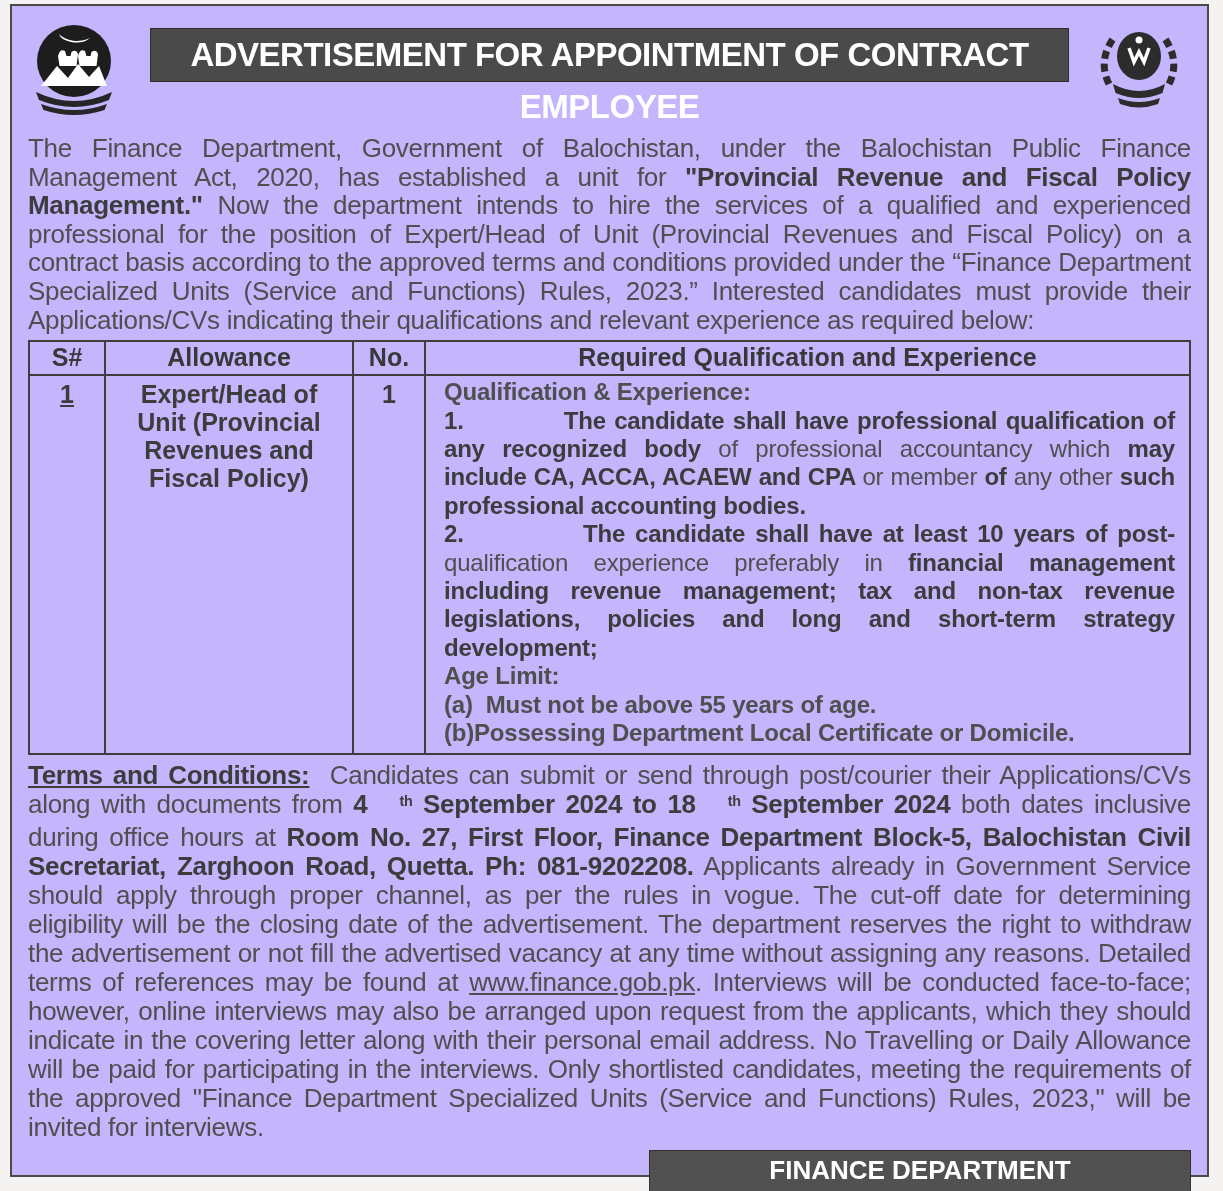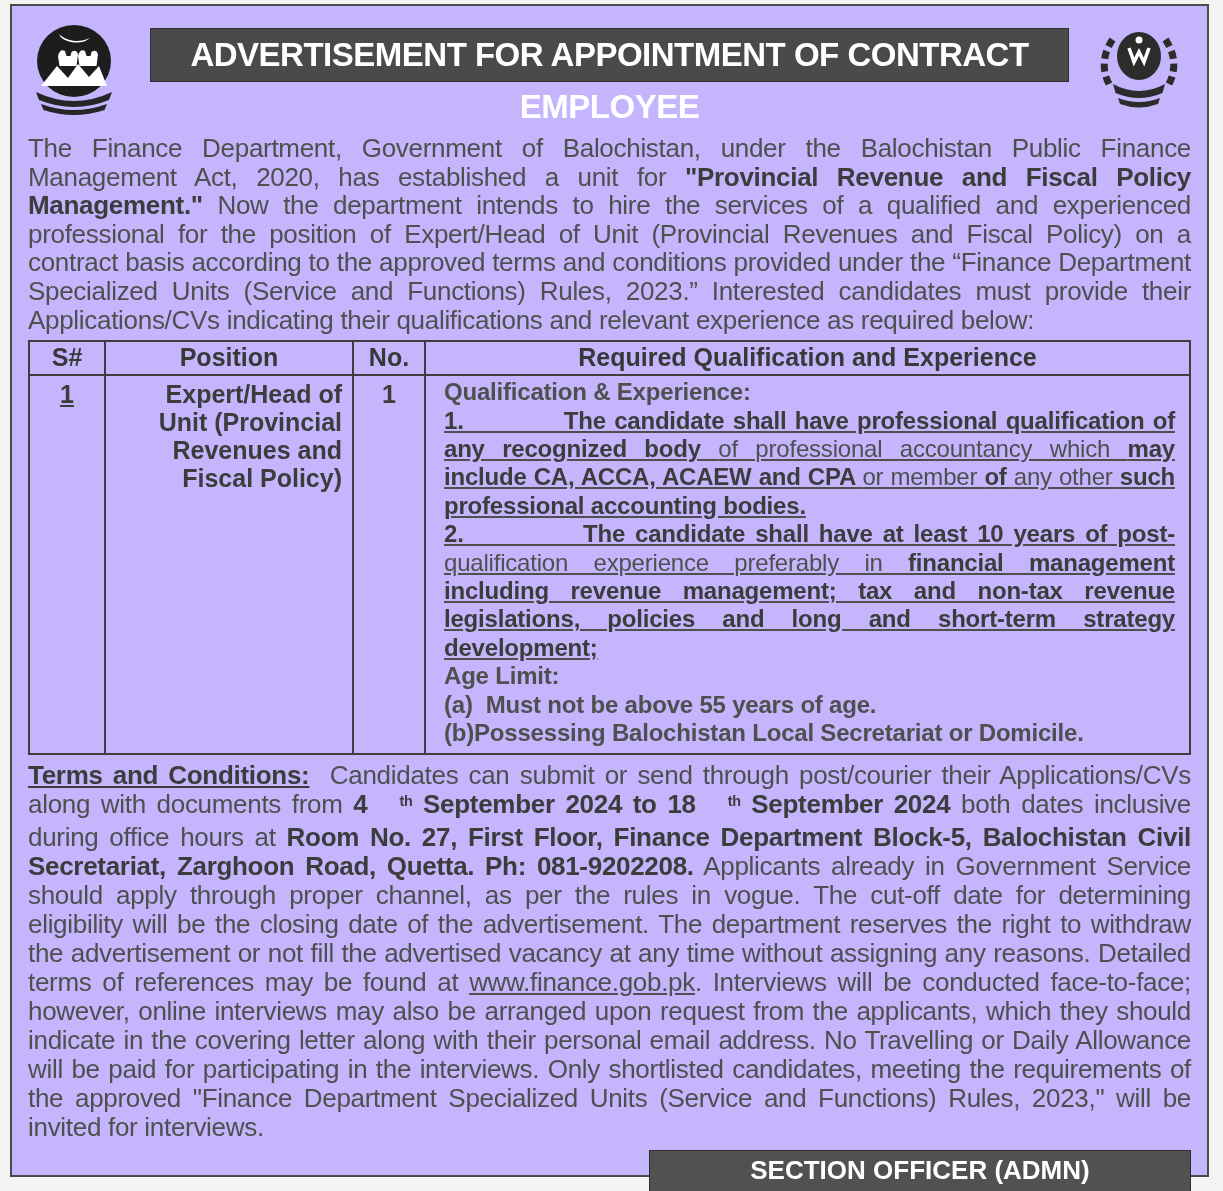--- a/index.html
+++ b/index.html
@@ -40,25 +40,25 @@
     color:#3c3c3c;
   }
   table.positions th, table.positions td{
     border:2px solid #3e3e3e;vertical-align:top;
   }
   table.positions th{
     font-size:25px;padding:1px 6px 2px 6px;text-align:center;color:#383838;
   }
   th.th-qual{text-align:left;padding-left:18px;}
   td.c-serial{width:72px;text-align:center;font-weight:bold;font-size:25px;padding-top:4px;}
-  td.c-pos{width:226px;text-align:right;font-weight:bold;font-size:25px;line-height:28px;padding:4px 10px;}
+  td.c-pos{width:226px;text-align:center;font-weight:bold;font-size:25px;line-height:28px;padding:4px 10px;}
   td.c-num{width:68px;text-align:center;font-weight:bold;font-size:25px;padding-top:4px;}
   td.c-qual{padding:2px 14px 6px 18px;}
   .qline{font-size:24px;line-height:28.4px;letter-spacing:-0.2px;color:#4f4f4f;}
-  .qjust{text-align:justify;text-decoration:underline;}
+  .qjust{text-align:justify;}
   
   .bottom{position:relative;height:116px;margin-top:4px;}
   .sig{
     position:absolute;right:0;top:4px;width:540px;
     background:#515151;border:1px solid #303030;
     color:#ffffff;text-align:center;font-weight:bold;
     font-size:26px;line-height:29.5px;padding:5px 0 6px 0;
   }
 </style>
 </head>
@@ -94,48 +94,47 @@
       </svg>
     </div>
   </div>
 
   <div class="para intro"><span>The Finance Department, Government of Balochistan, under the Balochistan Public Finance Management Act, 2020, has established a unit for </span><span class="b">"Provincial Revenue and Fiscal Policy Management."</span><span> Now the department intends to hire the services of a qualified and experienced professional for the position of Expert/Head of Unit (Provincial Revenues and Fiscal Policy) on a contract basis according to the approved terms and conditions provided under the “Finance Department Specialized Units (Service and Functions) Rules, 2023.” Interested candidates must provide their Applications/CVs indicating their qualifications and relevant experience as required below:</span></div>
 
   <table class="positions">
     <thead>
       <tr>
         <th class="c-serial">S#</th>
-        <th class="c-pos">Position</th>
+        <th class="c-pos">Allowance</th>
         <th class="c-num">No.</th>
         <th class="th-qual">Required Qualification and Experience</th>
       </tr>
     </thead>
     <tbody>
       <tr>
         <td class="c-serial">
           <span class="u">1</span>
         </td>
         <td class="c-pos">Expert/Head of Unit (Provincial Revenues and Fiscal Policy)</td>
         <td class="c-num">1</td>
         <td class="c-qual">
           <div class="qline b">Qualification &amp; Experience:</div>
           <div class="qline qjust"><span class="b">1.&nbsp;&nbsp;&nbsp;&nbsp;&nbsp;&nbsp;&nbsp;&nbsp;&nbsp;&nbsp;&nbsp;&nbsp;The candidate shall have professional qualification of any recognized body </span><span>of professional accountancy which </span><span class="b">may include CA, ACCA, ACAEW and CPA </span><span>or member </span><span class="b">of </span><span>any other </span><span class="b">such professional accounting bodies.</span></div>
           <div class="qline qjust"><span class="b">2.&nbsp;&nbsp;&nbsp;&nbsp;&nbsp;&nbsp;&nbsp;&nbsp;&nbsp;&nbsp;&nbsp;&nbsp;The candidate shall have at least 10 years of post-</span><span>qualification experience preferably in </span><span class="b">financial management including revenue management; tax and non-tax revenue legislations, policies and long and short-term strategy development;</span></div>
           <div class="qline b">Age Limit:</div>
           <div class="qline b">(a)&nbsp; Must not be above 55 years of age.</div>
-          <div class="qline b">(b)Possessing Balochistan Local Secretariat or Domicile.</div>
+          <div class="qline b">(b)Possessing Department Local Certificate or Domicile.</div>
         </td>
       </tr>
     </tbody>
   </table>
 
   <div class="para terms"><span class="b u">Terms and Conditions:</span><span> &nbsp;Candidates can submit or send through post/courier their Applications/CVs along with documents from </span><span class="b">4</span><sup class="b">th</sup><span class="b"> September 2024 to 18</span><sup class="b">th</sup><span class="b"> September 2024</span><span> both dates inclusive during office hours at </span><span class="b">Room No. 27, First Floor, Finance Department Block-5, Balochistan Civil Secretariat, Zarghoon Road, Quetta. Ph: 081-9202208.</span><span> Applicants already in Government Service should apply through proper channel, as per the rules in vogue. The cut-off date for determining eligibility will be the closing date of the advertisement. The department reserves the right to withdraw the advertisement or not fill the advertised vacancy at any time without assigning any reasons. Detailed terms of references may be found at </span><span class="u">www.finance.gob.pk</span><span>. Interviews will be conducted face-to-face; however, online interviews may also be arranged upon request from the applicants, which they should indicate in the covering letter along with their personal email address. No Travelling or Daily Allowance will be paid for participating in the interviews. Only shortlisted candidates, meeting the requirements of the approved "Finance Department Specialized Units (Service and Functions) Rules, 2023," will be invited for interviews.</span></div>
 
   <div class="bottom">
     <div class="sig">
-      <div>SECTION OFFICER (ADMN)</div>
       <div>FINANCE DEPARTMENT</div>
 
     </div>
 
   </div>
 
 </div>
 
 </body></html>

